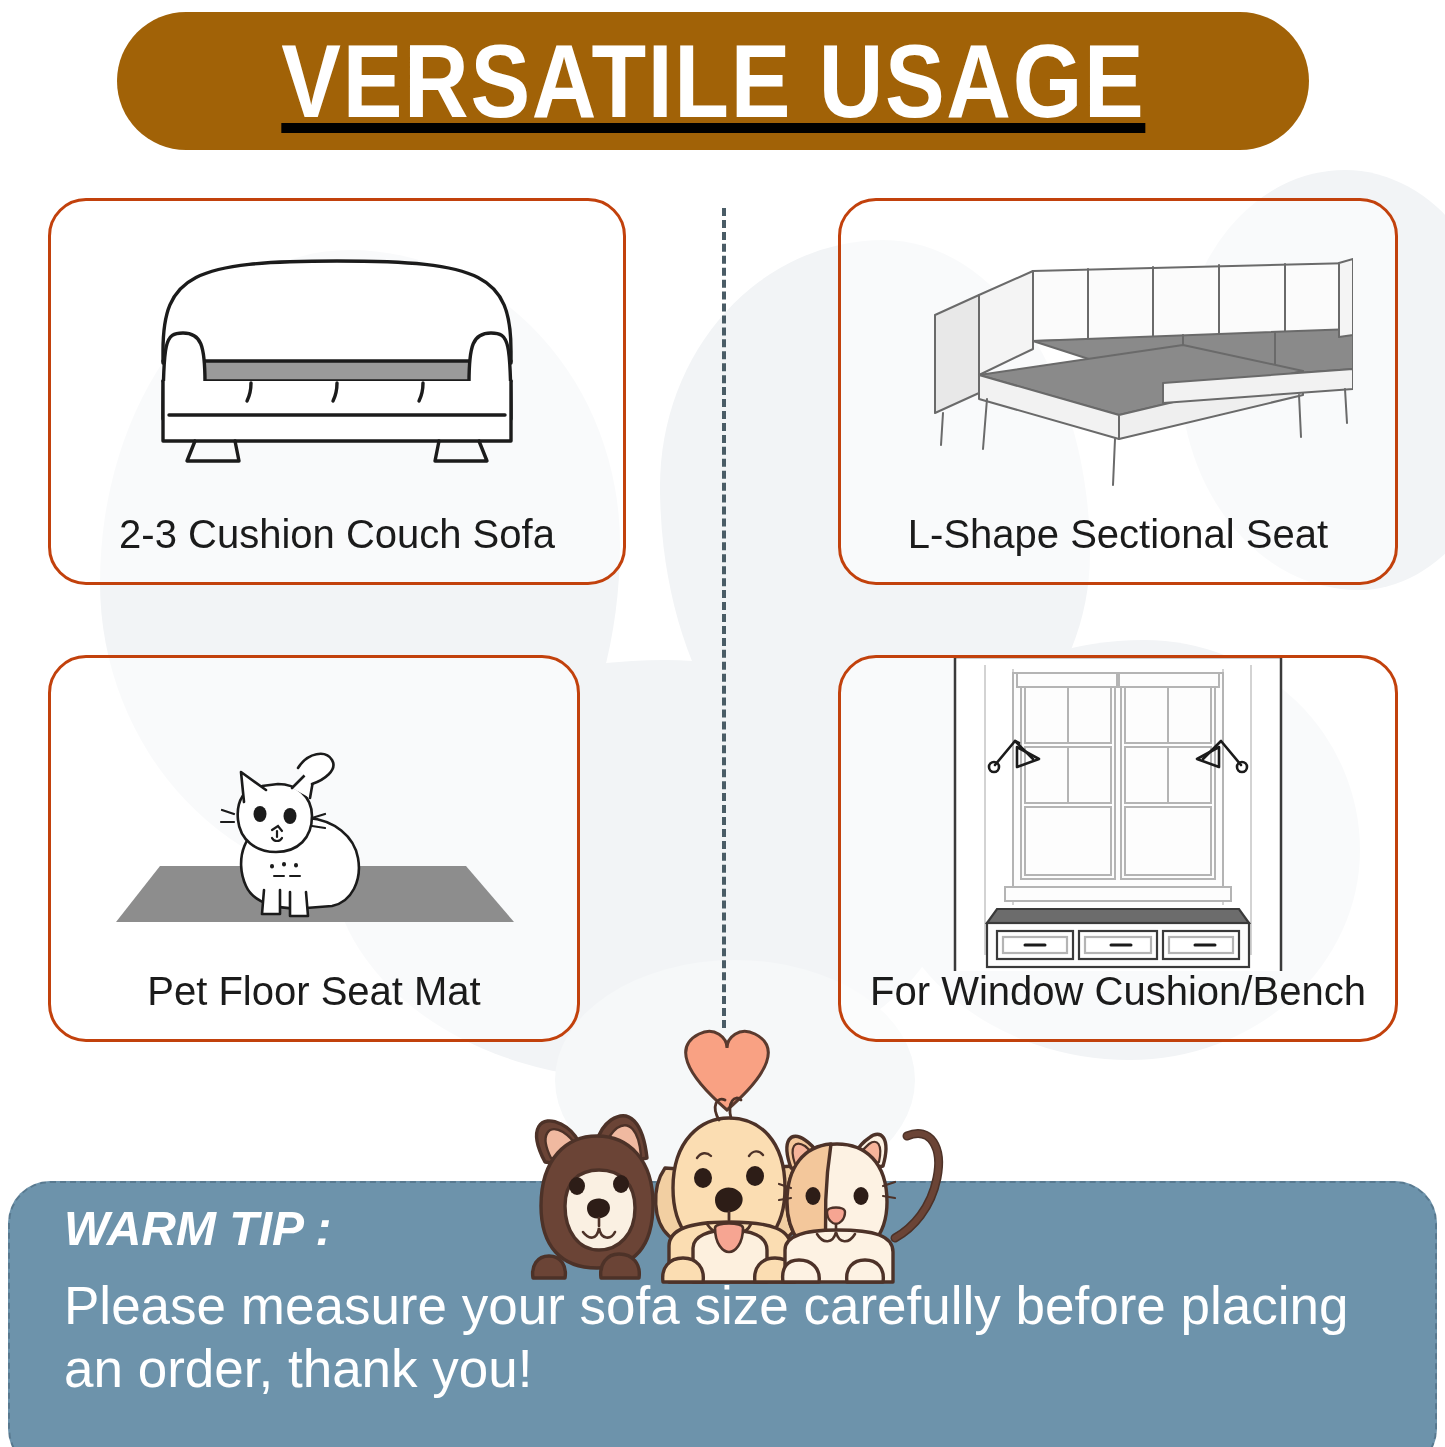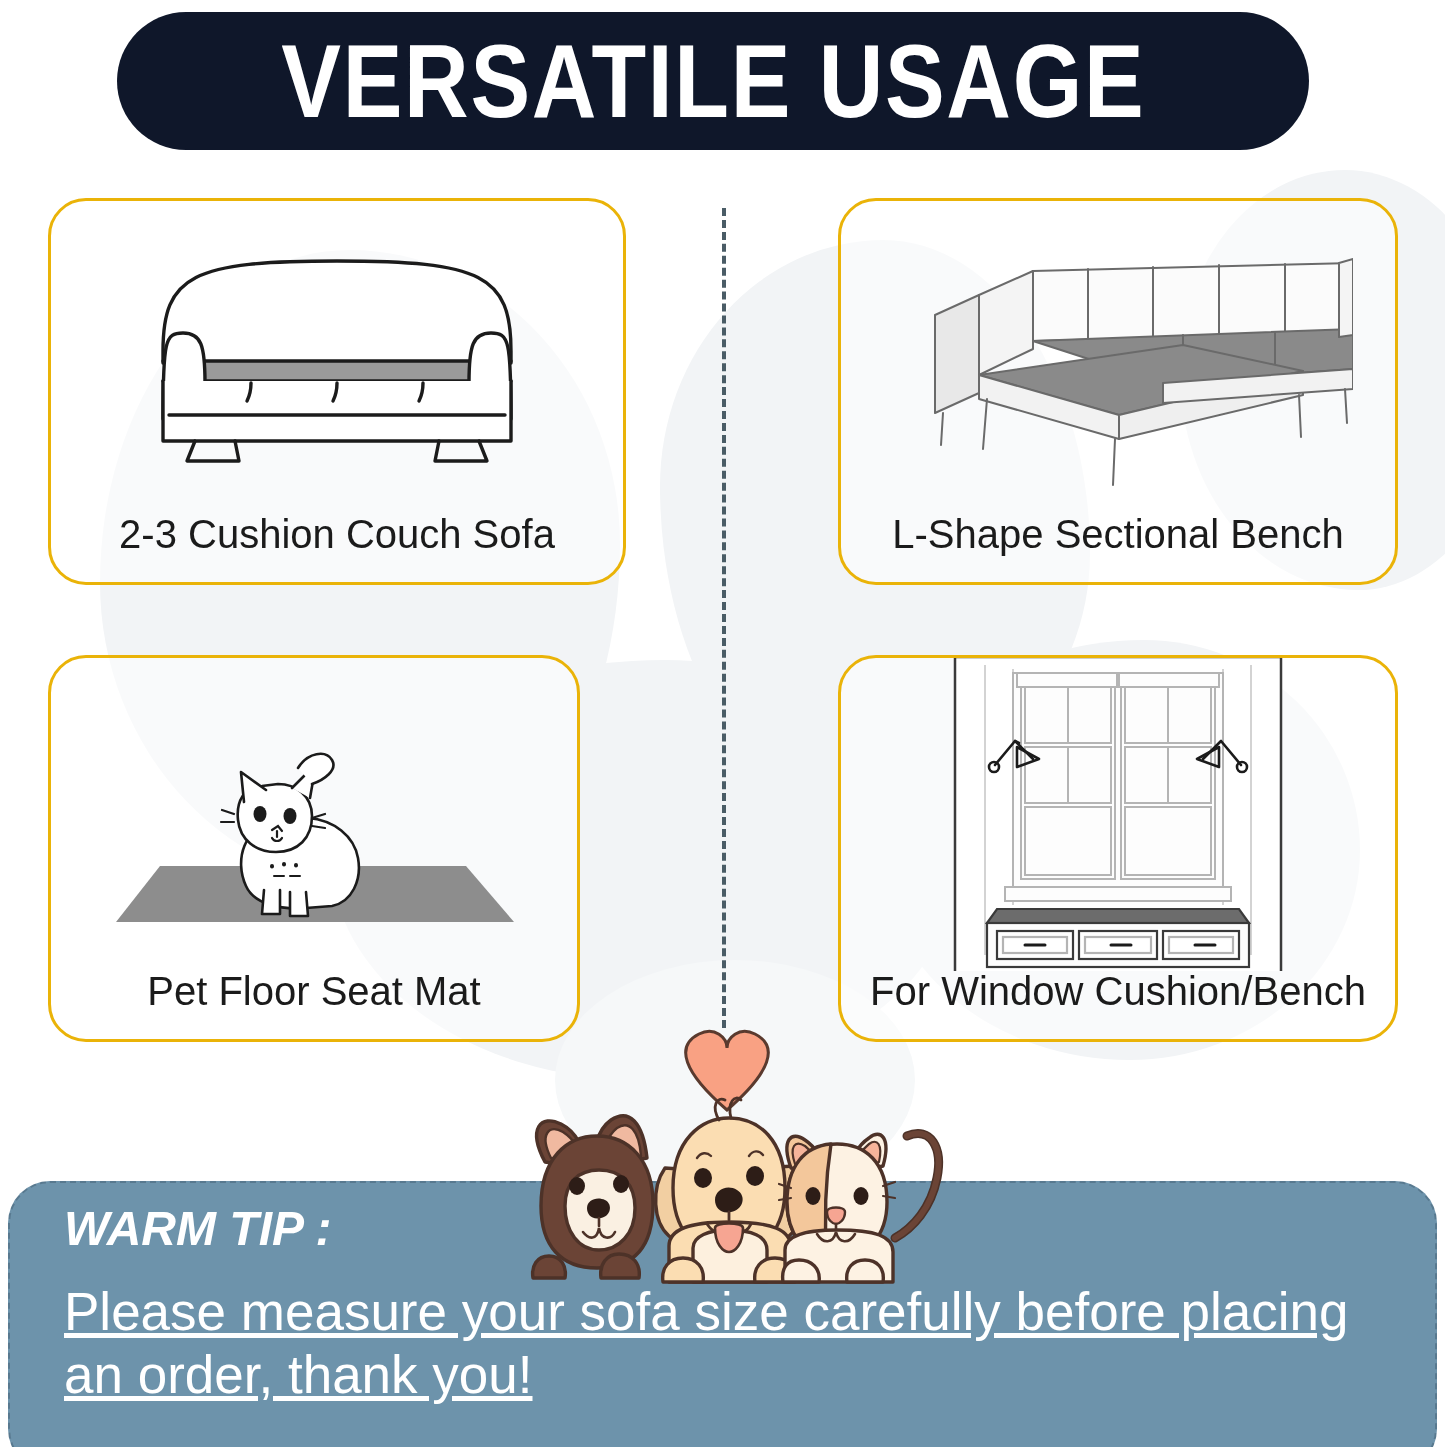--- a/index.html
+++ b/index.html
@@ -22,24 +22,25 @@
   .blob.b2 { left: 660px;  top: 240px;  width: 430px;  height: 560px; border-radius: 52% 48% 56% 44% / 44% 56% 44% 56%; }
   .blob.b3 { left: 880px;  top: 640px;  width: 480px;  height: 420px; border-radius: 55% 45% 48% 52% / 50% 50% 50% 50%; }
   .blob.b4 { left: 1180px; top: 170px;  width: 330px;  height: 420px; border-radius: 50% 50% 46% 54% / 48% 52% 48% 52%; }
   .blob.b5 { left: 330px;  top: 660px;  width: 620px;  height: 420px; border-radius: 54% 46% 50% 50% / 46% 54% 46% 54%; }
   .blob.b6 { left: 555px;  top: 960px;  width: 360px;  height: 240px; border-radius: 50%; background:#f6f8f9; }
 
   
   .title-banner {
     position: absolute; left: 117px; top: 12px;
     width: 1192px; height: 138px;
-    background: #0f172a;
+    background: #a16207;
     border-radius: 70px;
     display: flex; align-items: center; justify-content: center;
     z-index: 3;
+    text-decoration: underline;
   }
   .title-text {
     color: #ffffff;
     font-size: 104px;
     font-weight: bold;
     letter-spacing: 2px;
     line-height: 1;
     transform: scaleX(0.86);
     white-space: nowrap;
     font-family: "Liberation Sans Narrow", "Liberation Sans", sans-serif;
@@ -49,21 +50,21 @@
   .divider {
     position: absolute; left: 722px; top: 208px;
     width: 0; height: 820px;
     border-left: 4px dashed #4a5c66;
     z-index: 2;
   }
 
   
   .card {
     position: absolute;
-    border: 3px solid #eab308;
+    border: 3px solid #c2410c;
     border-radius: 38px;
     background: rgba(255,255,255,0.55);
     z-index: 2;
     display: flex;
     flex-direction: column;
     align-items: center;
   }
   .card-1 { left: 48px;  top: 198px; width: 578px; height: 387px; }
   .card-2 { left: 838px; top: 198px; width: 560px; height: 387px; }
   .card-3 { left: 48px;  top: 655px; width: 532px; height: 387px; }
@@ -106,23 +107,22 @@
     font-size: 48px;
     font-weight: bold;
     font-style: italic;
     line-height: 1.18;
     white-space: nowrap;
   }
   .tip-body {
     color: #ffffff;
     font-size: 53px;
     line-height: 1.2;
-    margin-top: 22px;
+    margin-top: 16px;
     max-width: 1340px;
-    text-decoration: underline;
   }
 
   svg { display: block; }
 </style>
 </head>
 <body>
 
 <div class="bg-layer">
   <div class="blob b1"></div>
   <div class="blob b2"></div>
@@ -189,21 +189,21 @@
 
         <path d="M280 160 L280 180 L470 166 L470 146 Z" fill="#f2f2f2"></path>
 
         <path d="M104 176 L100 226 M232 216 L230 262 M416 172 L418 214 M462 166 L464 200"></path>
         <path d="M60 190 L58 222"></path>
 
         <path d="M456 40 L470 36 L470 112 L456 114 Z" fill="#f4f4f4"></path>
       </g>
     </svg>
   </div>
-  <div class="card-label">L-Shape Sectional Bench</div>
+  <div class="card-label">L-Shape Sectional Seat</div>
 </div>
 
 <div class="card card-3">
   <div class="art">
     <svg width="440" height="250" viewBox="0 0 440 250" aria-hidden="true">
 
       <path d="M66 176 L372 176 L420 232 L22 232 Z" fill="#8d8d8d"></path>
       <g fill="#ffffff" stroke="#1b1b1b" stroke-width="2.6" stroke-linejoin="round" stroke-linecap="round">
 
         <path d="M182 132 C150 136 140 170 152 196 C160 214 186 220 212 218 L238 216 C258 212 268 190 264 168 C260 146 240 130 214 128 Z"></path>

